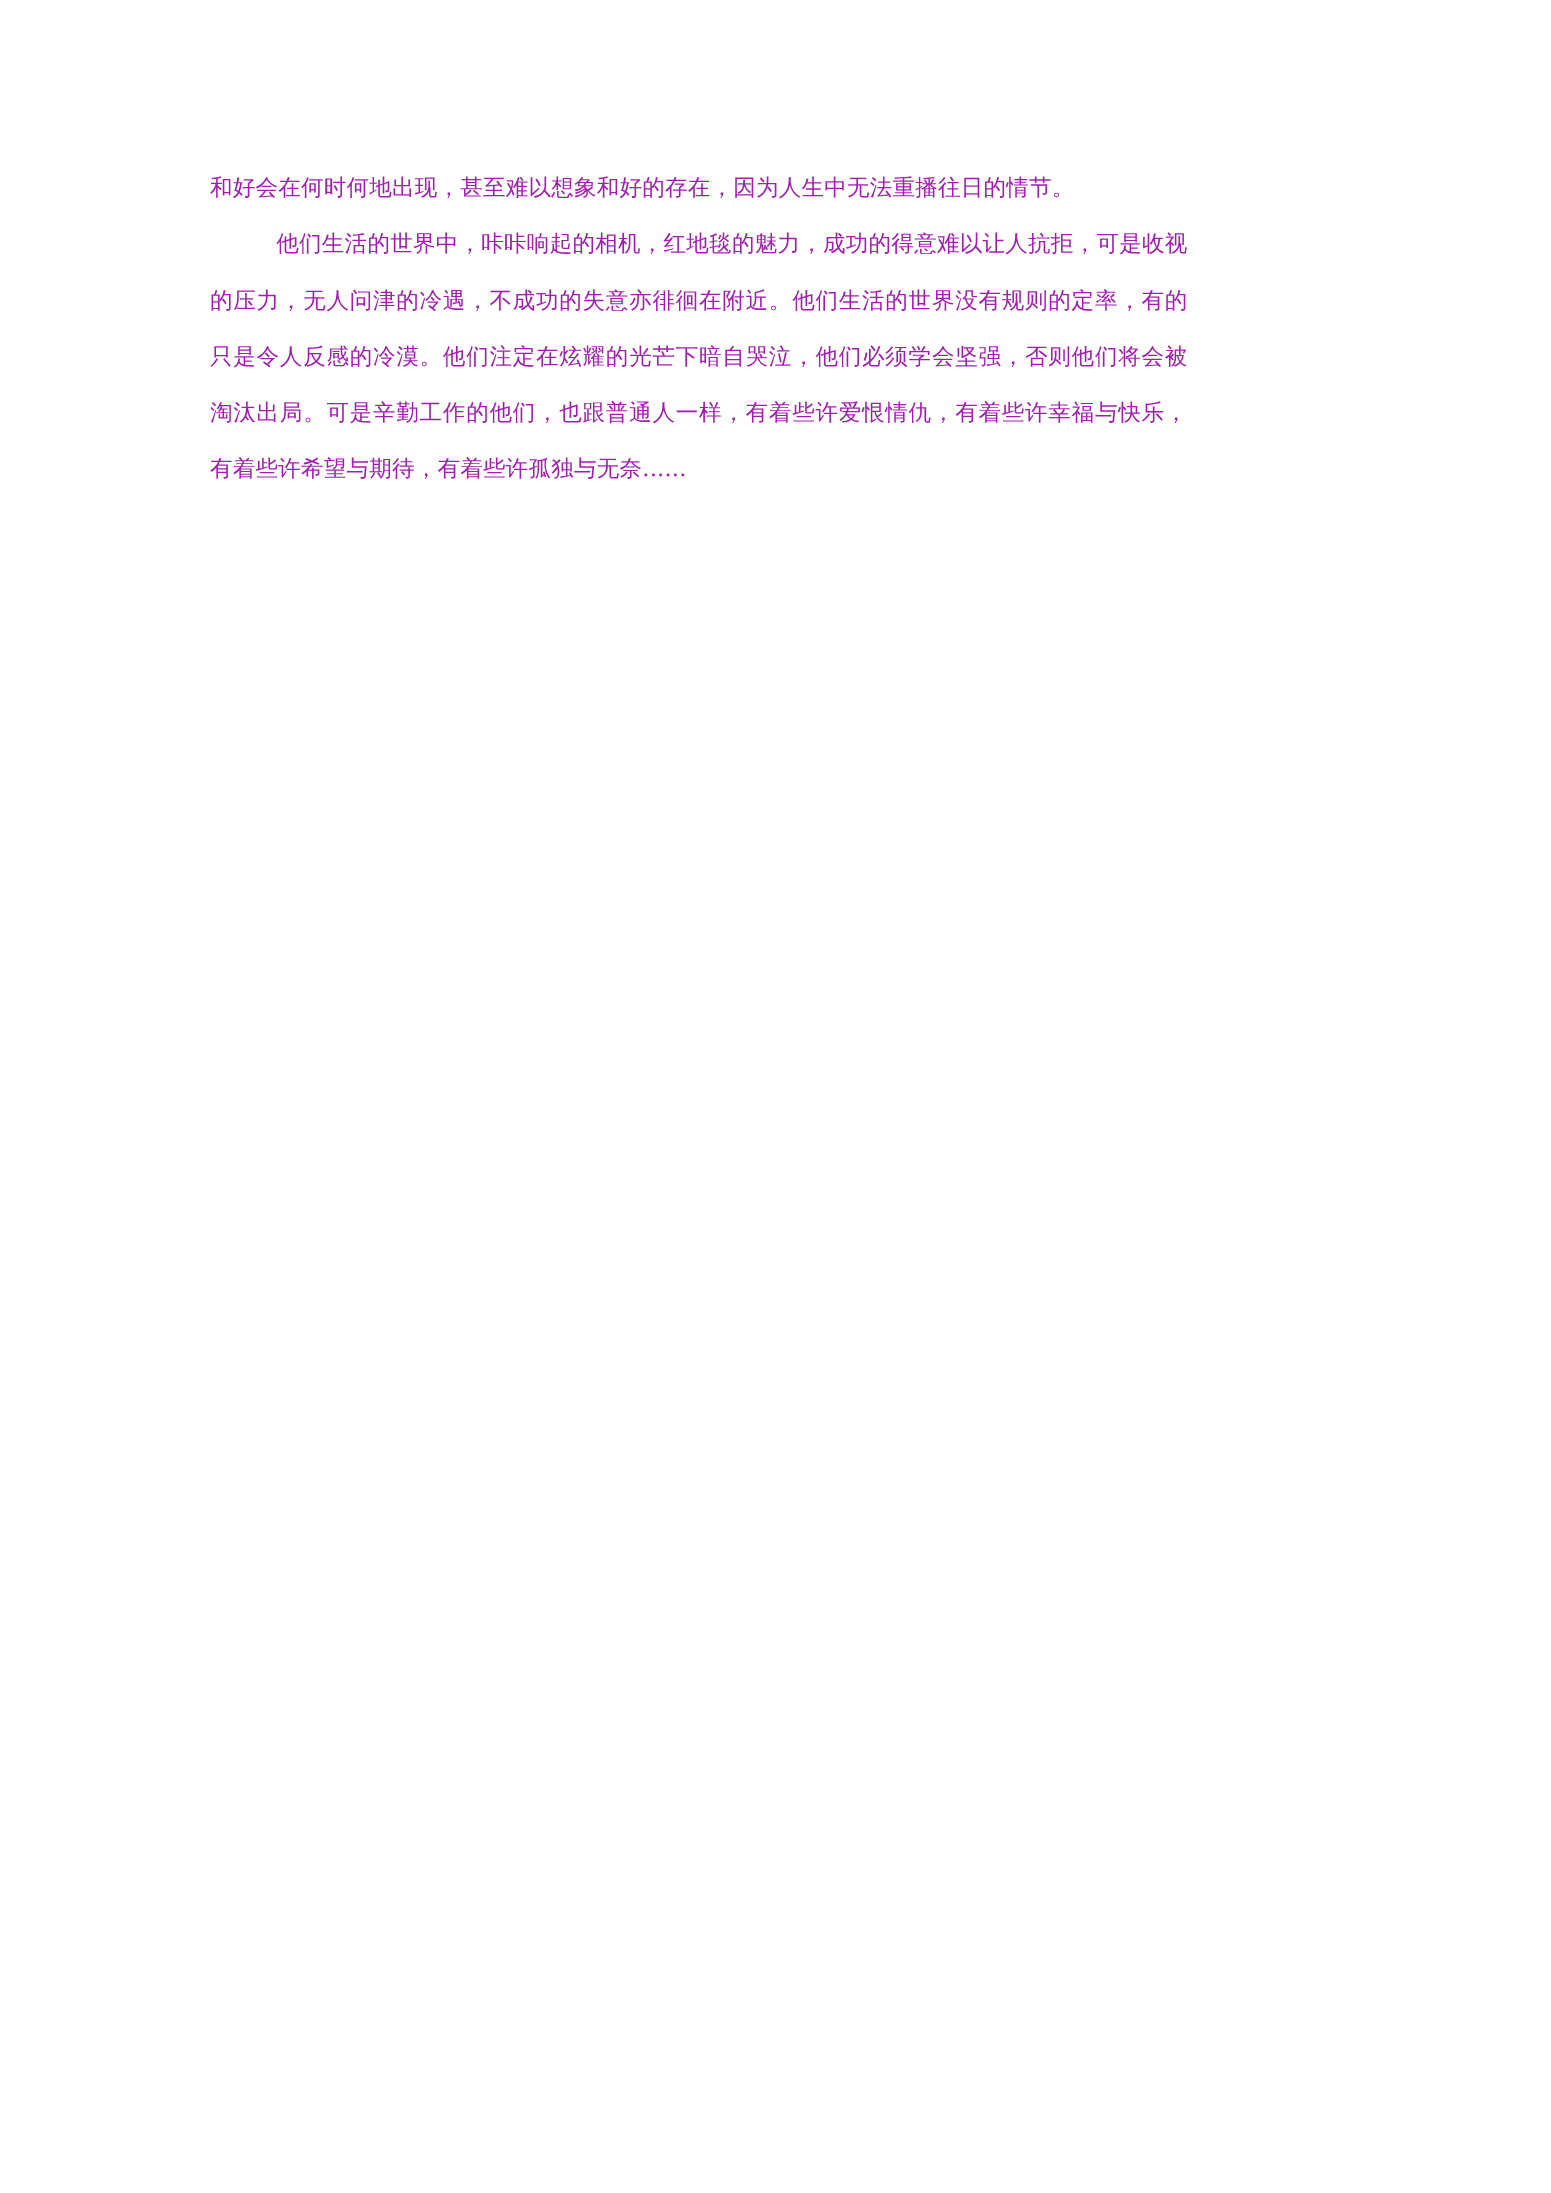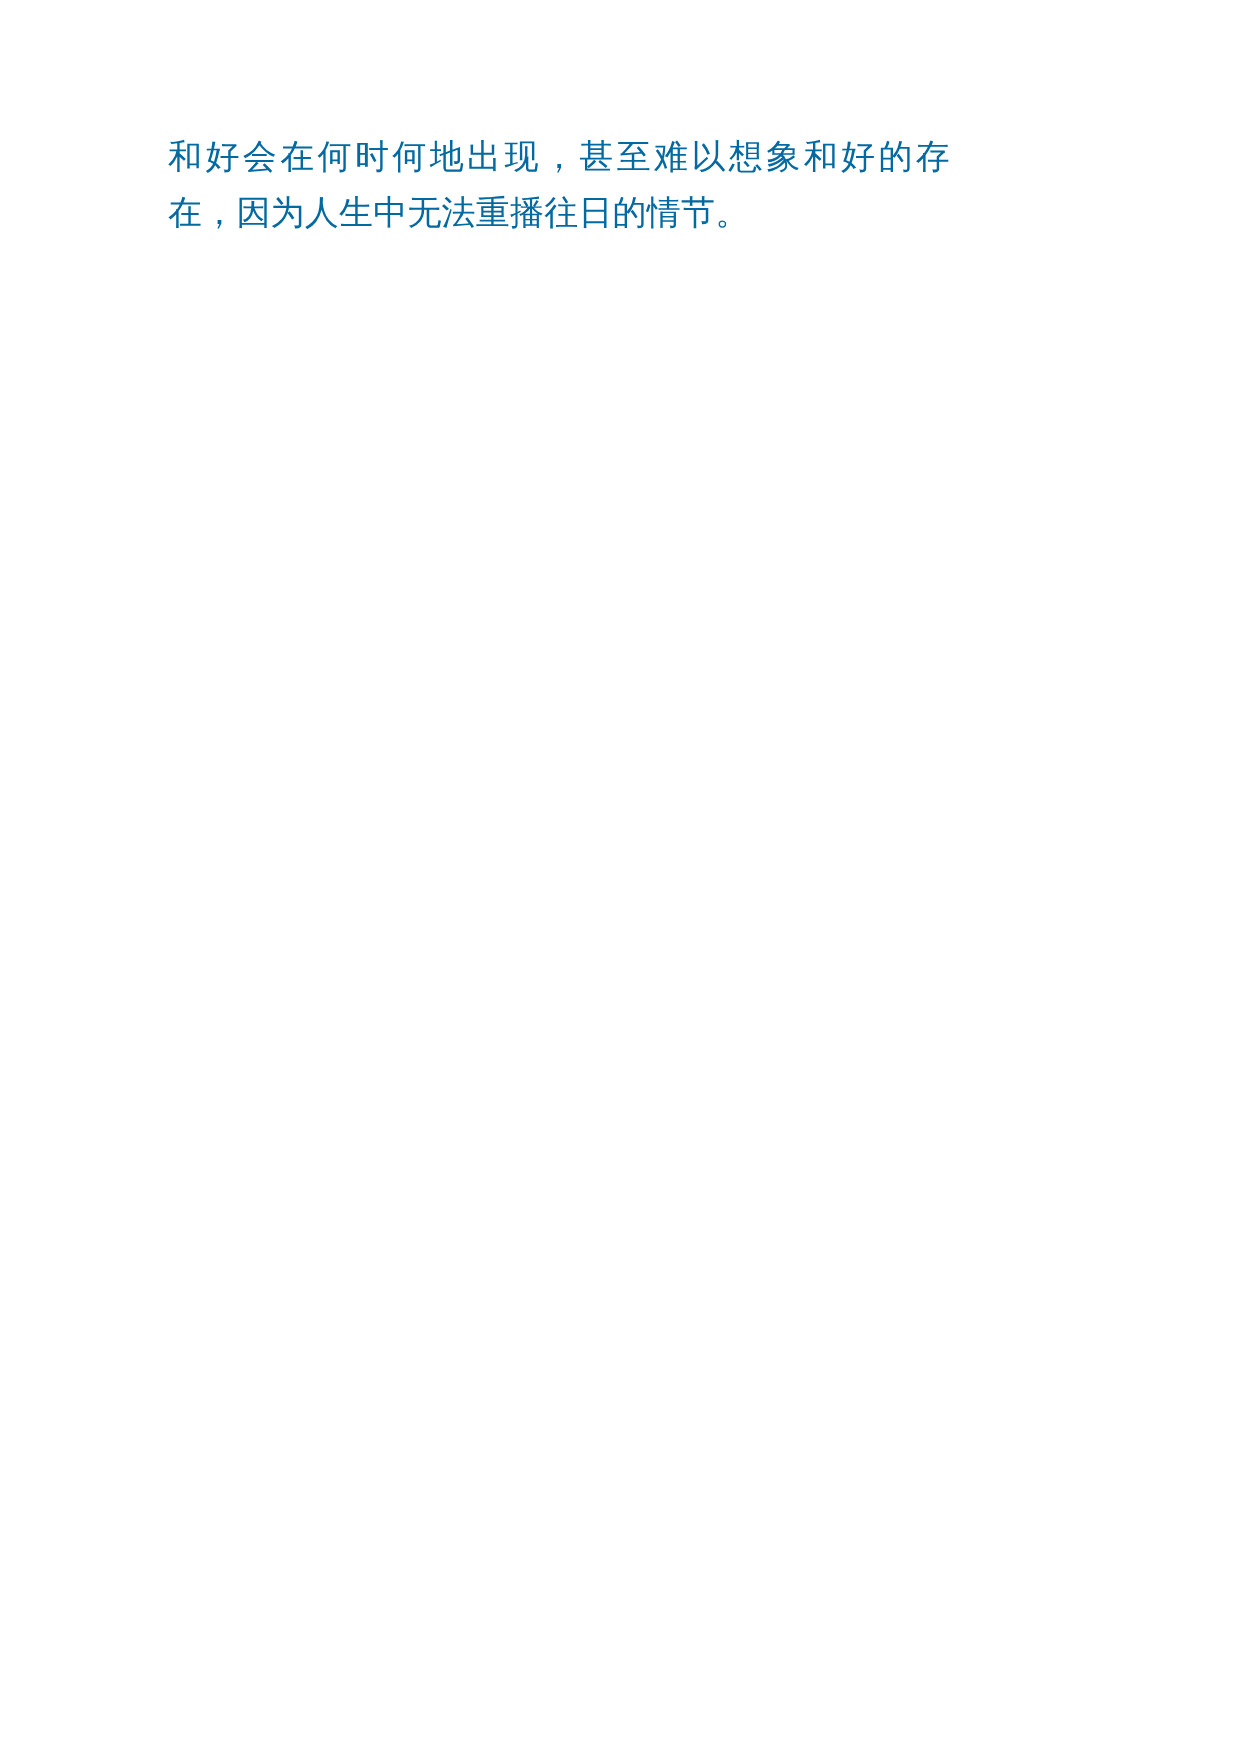--- a/index.html
+++ b/index.html
@@ -22,33 +22,34 @@
     box-sizing: border-box;
   }
   .content {
     position: absolute;
     left: 168px;
     top: 128px;
     width: 782px;
   }
   p.para {
     margin: 0 0 0 0;
-    font-size: 34px;
-    line-height: 56px;
+    font-size: 18px;
+    line-height: 45px;
     text-align: justify;
     text-justify: inter-ideograph;
     letter-spacing: 0.2px;
     font-family: "DejaVu Serif", "Liberation Serif", serif;
-    color: #0369a1;
+    color: #a21caf;
     word-break: break-all;
   }
   p.indent {
     text-indent: 53px;
   }
 </style>
 </head>
 <body>
 
 <div class="page">
   <div class="content">
     <p class="para">和好会在何时何地出现，甚至难以想象和好的存在，因为人生中无法重播往日的情节。</p>
+    <p class="para indent">他们生活的世界中，咔咔响起的相机，红地毯的魅力，成功的得意难以让人抗拒，可是收视的压力，无人问津的冷遇，不成功的失意亦徘徊在附近。他们生活的世界没有规则的定率，有的只是令人反感的冷漠。他们注定在炫耀的光芒下暗自哭泣，他们必须学会坚强，否则他们将会被淘汰出局。可是辛勤工作的他们，也跟普通人一样，有着些许爱恨情仇，有着些许幸福与快乐，有着些许希望与期待，有着些许孤独与无奈......</p>
   </div>
 </div>
 
 </body></html>

